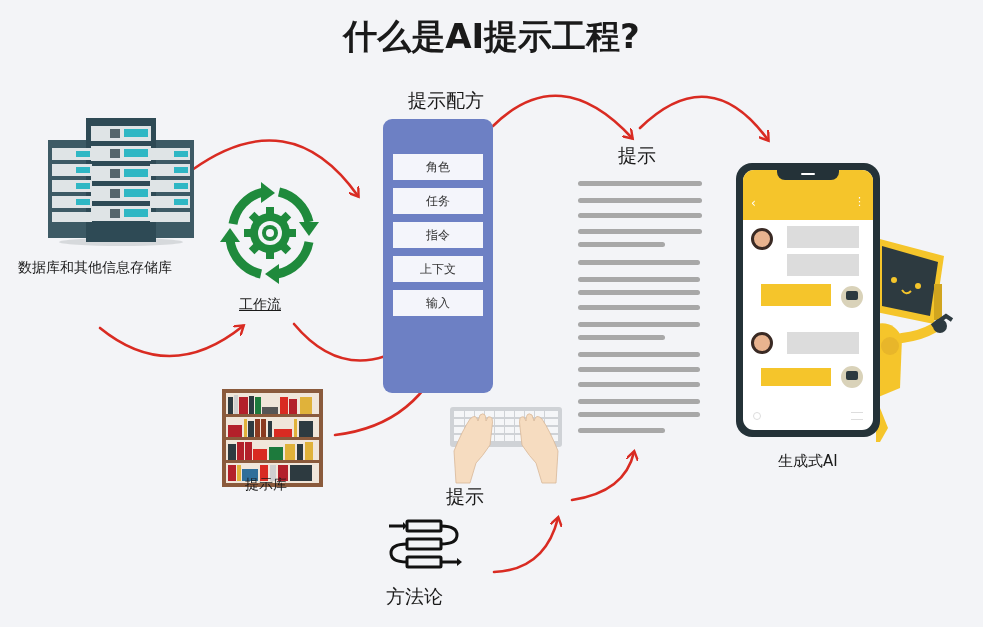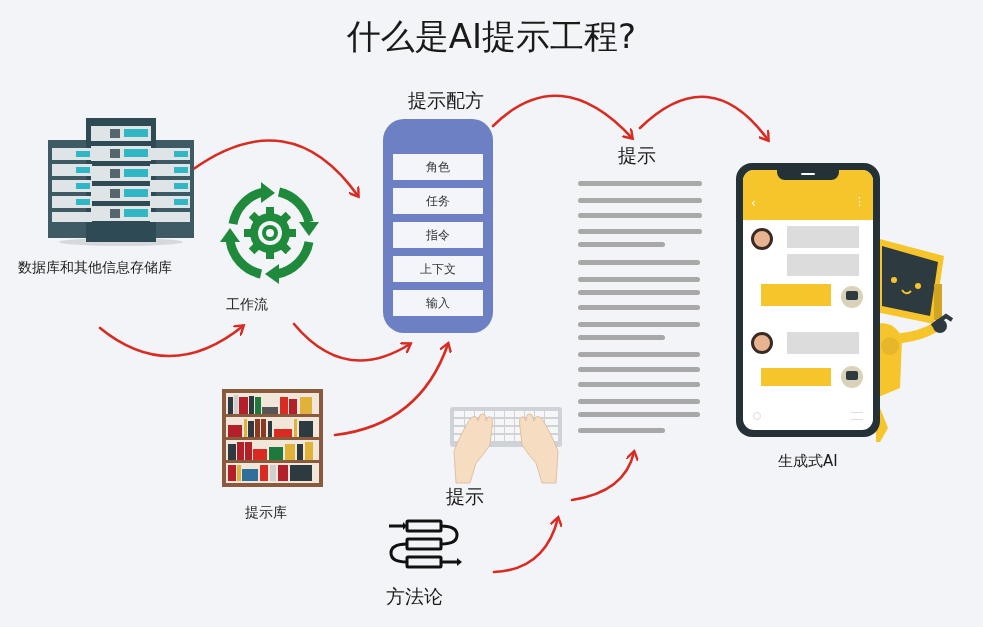--- a/index.html
+++ b/index.html
@@ -1,24 +1,24 @@
 <!DOCTYPE html>
 <html><head>
 <meta charset="utf-8">
 <style>
   * { box-sizing: border-box; margin: 0; padding: 0; }
   html, body { width: 983px; height: 627px; overflow: hidden; background: #f3f4f7; }
   body { position: relative; font-family: "DejaVu Sans", "Liberation Sans", sans-serif; color: #1c1c1c; }
   .abs { position: absolute; }
-  .title { left: 0; width: 983px; top: 14px; text-align: center; font-size: 34px; font-weight: 400; letter-spacing: 0px; color: #1a1a1a; }
+  .title { left: 0; width: 983px; top: 14px; text-align: center; font-size: 34px; font-weight: 700; letter-spacing: 0px; color: #1a1a1a; }
   .label { font-size: 14px; color: #1a1a1a; white-space: nowrap; }
   .arrows { left: 0; top: 0; width: 983px; height: 627px; pointer-events: none; }
 
   
-  .recipe-card { left: 383px; top: 119px; width: 110px; height: 214px; background: #6d80c4; border-radius: 21px; padding-top: 35px; }
+  .recipe-card { left: 383px; top: 119px; width: 110px; height: 274px; background: #6d80c4; border-radius: 9px; padding-top: 35px; }
   .recipe-item { width: 90px; height: 26px; margin: 0 auto 8px auto; background: #f4f5fb; font-size: 12px; color: #333; text-align: center; line-height: 26px; }
 
   
   .prompt-lines { left: 578px; top: 181px; width: 126px; }
   .pl { height: 5px; background: #a8a8a8; border-radius: 3px; position: absolute; left: 0; }
 
   
   .phone { left: 736px; top: 163px; width: 144px; height: 274px; background: #243238; border-radius: 16px; padding: 7px; }
   .phone-screen { width: 130px; height: 260px; background: #ffffff; border-radius: 11px; overflow: hidden; position: relative; }
   .phone-header { height: 50px; background: #f5c52b; position: relative; }
@@ -153,21 +153,21 @@
       <rect x="16" y="-4" width="10" height="8"></rect>
     <rect x="-4" y="-26" width="8" height="10" transform="rotate(45)"></rect>
       <rect x="-4" y="16" width="8" height="10" transform="rotate(45)"></rect>
     <rect x="-26" y="-4" width="10" height="8" transform="rotate(45)"></rect>
       <rect x="16" y="-4" width="10" height="8" transform="rotate(45)"></rect>
   </g>
   <circle cx="55" cy="55" r="12" fill="#f3f4f7"></circle>
   <circle cx="55" cy="55" r="8" fill="#1f8a3c"></circle>
   <circle cx="55" cy="55" r="4" fill="#f3f4f7"></circle>
 </svg>
-<div class="abs label" style="left:226px; top:296px;">工作流</div>
+<div class="abs label" style="left:239px; top:296px;text-decoration:underline;">工作流</div>
 
 <div class="abs label" style="left:408px; top:88px; font-size:19px;">提示配方</div>
 <div class="abs recipe-card">
   <div class="recipe-item">角色</div>
   <div class="recipe-item">任务</div>
   <div class="recipe-item">指令</div>
   <div class="recipe-item">上下文</div>
   <div class="recipe-item">输入</div>
 </div>
 
@@ -266,21 +266,21 @@
       <rect x="83" y="53" width="8" height="18" fill="#e0b23a"></rect>
     <rect x="6" y="76" width="8" height="16" fill="#b3202a"></rect>
       <rect x="15" y="76" width="4" height="16" fill="#e0b23a"></rect>
       <rect x="20" y="80" width="16" height="12" fill="#2f6f9a"></rect>
       <rect x="38" y="76" width="8" height="16" fill="#d92b22"></rect>
       <rect x="48" y="76" width="6" height="16" fill="#cfcfcf"></rect>
       <rect x="56" y="76" width="10" height="16" fill="#b3202a"></rect>
       <rect x="68" y="76" width="22" height="16" fill="#2d3a40"></rect>
   </g>
 </svg>
-<div class="abs label" style="left:245px; top:504px;">提示库</div>
+<div class="abs label" style="left:245px; top:476px;">提示库</div>
 
 <svg class="abs keyboard" viewBox="0 0 112 80">
   <rect x="0" y="2" width="112" height="40" rx="3" fill="#cfd2d6"></rect>
   <g fill="#f5f6f8">
     <rect x="4" y="6" width="104" height="6"></rect>
       <rect x="4" y="14" width="104" height="6"></rect>
       <rect x="4" y="22" width="104" height="6"></rect>
       <rect x="4" y="30" width="104" height="6"></rect>
   </g>
   <g fill="#cfd2d6">

